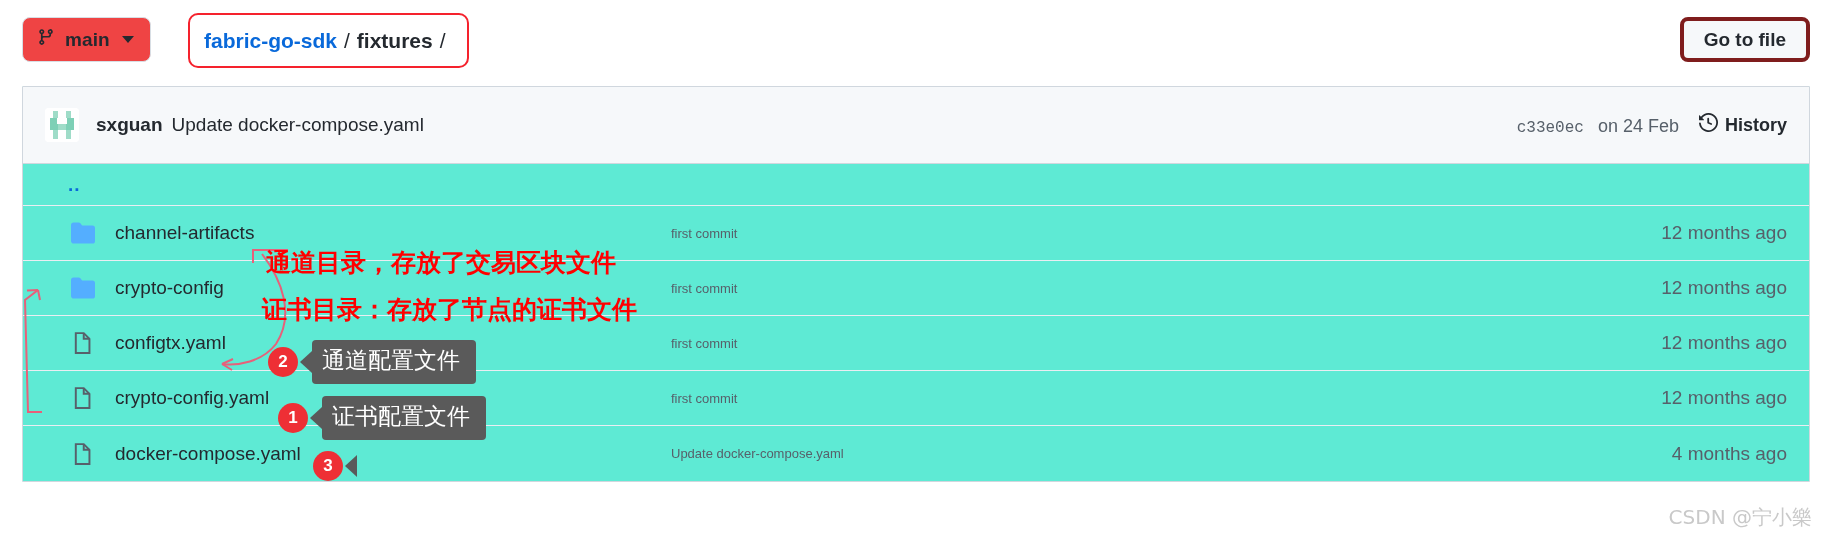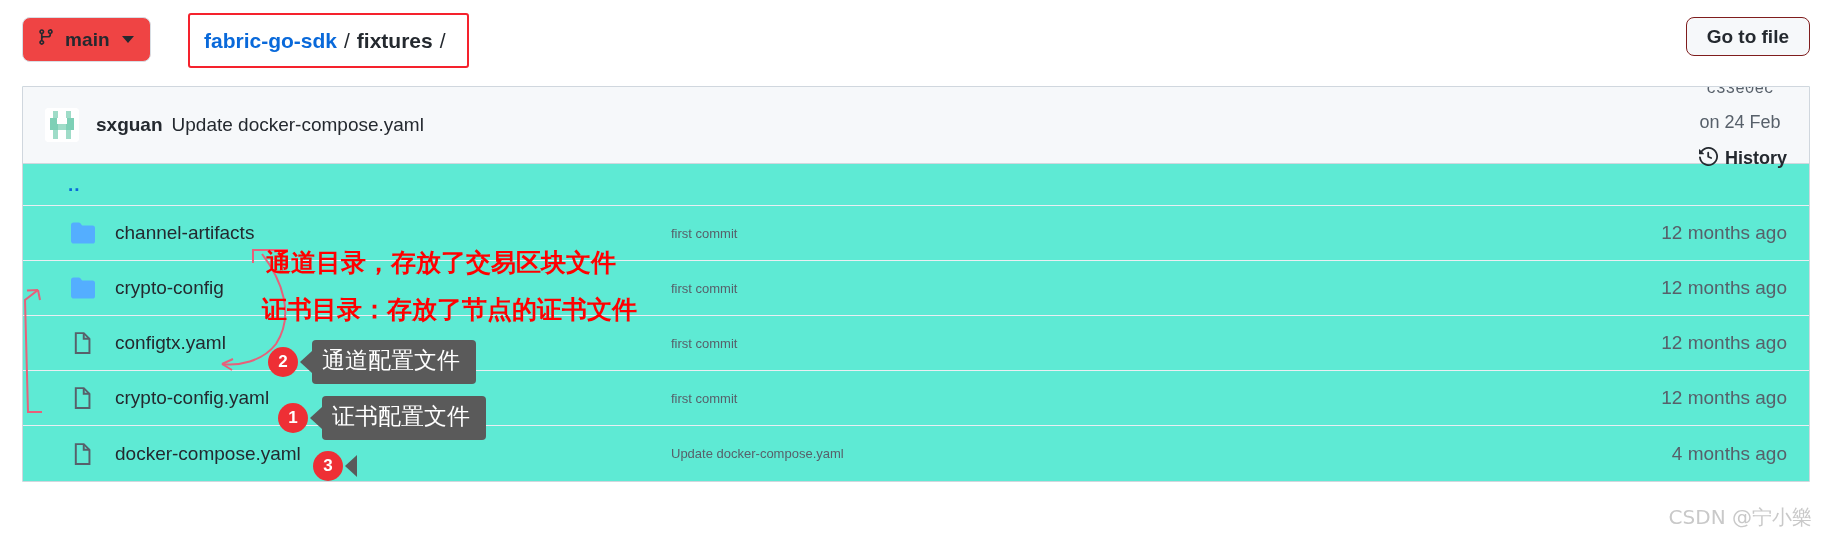--- a/index.html
+++ b/index.html
@@ -43,42 +43,42 @@
     border-right: 6px solid transparent;
     border-top: 7px solid #24292f;
     margin-left: 2px;
   }
 
   .breadcrumb-box {
     position: absolute;
     left: 188px; top: 13px;
     min-width: 240px; height: 55px;
     border: 2px solid #f5222d;
-    border-radius: 3px;
+    border-radius: 10px;
     display: flex; align-items: center;
     padding: 0 14px;
     white-space: nowrap;
   }
   .crumb-repo {
     color: #0969da;
     font-size: 21px;
     font-weight: 600;
     cursor: pointer;
   }
   .crumb-sep { color: #24292f; font-size: 21px; margin: 0 7px; }
   .crumb-dir { color: #24292f; font-size: 21px; font-weight: 600; }
 
   .goto-file-btn {
     position: absolute;
     right: 22px; top: 17px;
-    height: 39px;
+    height: 45px;
     padding: 0 20px;
     display: flex; align-items: center;
     background: #f6f8fa;
-    border: 1px solid #7f1d1d;
+    border: 4px solid #7f1d1d;
     border-radius: 8px;
     color: #24292f;
     font-size: 19px;
     font-weight: 600;
     cursor: pointer;
   }
 
   
   .panel {
     position: absolute;
@@ -114,21 +114,21 @@
     cursor: pointer;
   }
   .commit-msg {
     margin-left: 9px;
     font-size: 19px;
     color: #24292f;
     cursor: pointer;
   }
   .commit-right {
     margin-left: auto;
-    display: flex; align-items: center; gap: 14px; flex-direction: column;
+    display: flex; align-items: flex-end; gap: 14px;
   }
   .commit-sha {
     font-family: "Liberation Mono", "DejaVu Sans Mono", monospace;
     font-size: 16px;
     color: #57606a;
     cursor: pointer;
   }
   .commit-date { font-size: 18px; color: #57606a; }
   .history-link {
     display: flex; align-items: center; gap: 7px;

